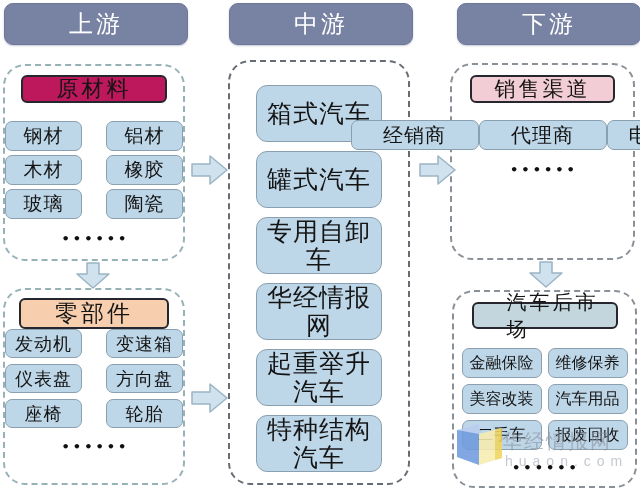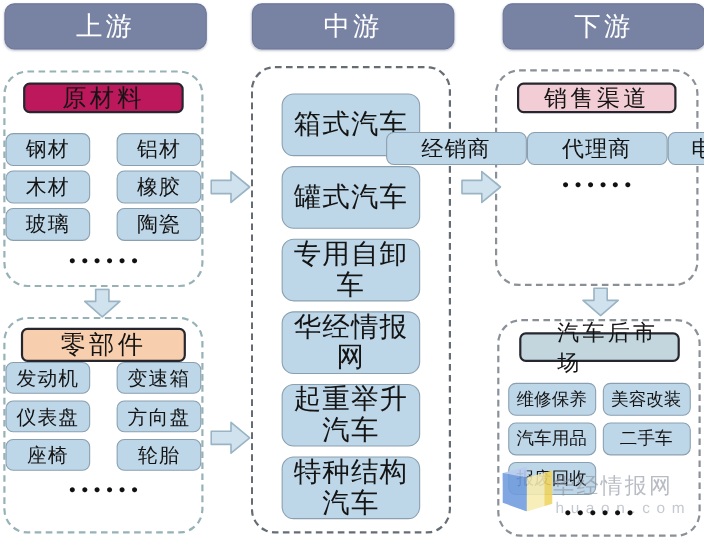--- a/index.html
+++ b/index.html
@@ -133,20 +133,21 @@
       <div class="item">经销商</div>
       <div class="item">代理商</div>
       <div class="item">电商平台</div>
     </div>
     <div class="dots d-d1">••••••</div>
   </div>
 
   <div class="panel panel-d2">
     <div class="sec-title t-after">汽车后市场</div>
     <div class="grid2 g-d2">
+      <div class="item">金融保险</div>
       <div class="item">维修保养</div>
       <div class="item">美容改装</div>
       <div class="item">汽车用品</div>
       <div class="item">二手车</div>
       <div class="item">报废回收</div>
     </div>
     <div class="dots d-d2">••••••</div>
   </div>
 
   <svg class="arrow ar-a" width="37" height="32" viewBox="0 0 37 32">

